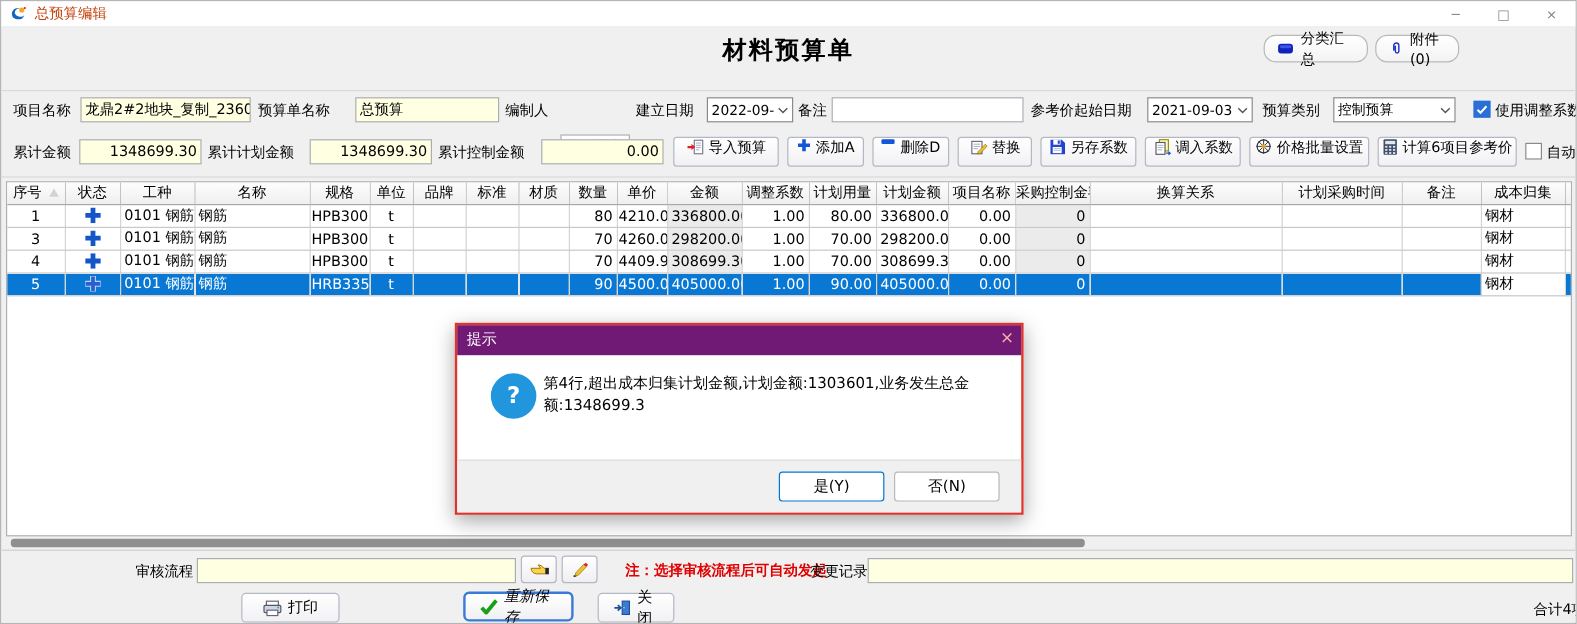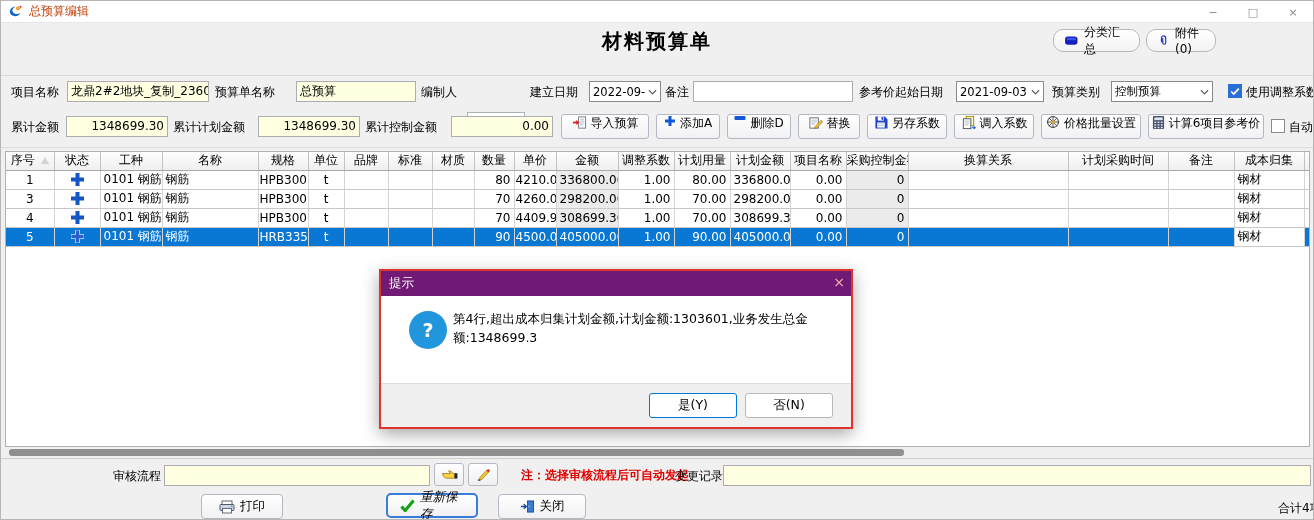--- a/index.html
+++ b/index.html
@@ -493,21 +493,21 @@
       <span>打印</span>
     </div>
     <div class="big-btn focused" style="left:385px;top:34px;width:92px;">
       <span>
           <svg viewBox="0 0 16 14" width="15" height="13">
             <path d="M1.5 8l4 4.5L14.5 1.5" stroke="#18a018" stroke-width="3.4" fill="none"></path>
           </svg>
         </span>
       <span>重新保存</span>
     </div>
-    <div class="big-btn" style="left:497px;top:35px;width:88px;">
+    <div class="big-btn" style="left:497px;top:35px;width:64px;">
       <span>
           <svg viewBox="0 0 16 14" width="15" height="13">
             <rect x="8" y="1" width="6.5" height="12" fill="#3a7bd5" stroke="#1c4ea0"></rect>
             <circle cx="9.6" cy="7" r=".7" fill="#ffd24a"></circle>
             <path d="M1 7h5M4 4.5L6.8 7 4 9.5" stroke="#1c4ea0" stroke-width="1.5" fill="none"></path>
           </svg>
         </span>
       <span>关闭</span>
     </div>
   </div>

